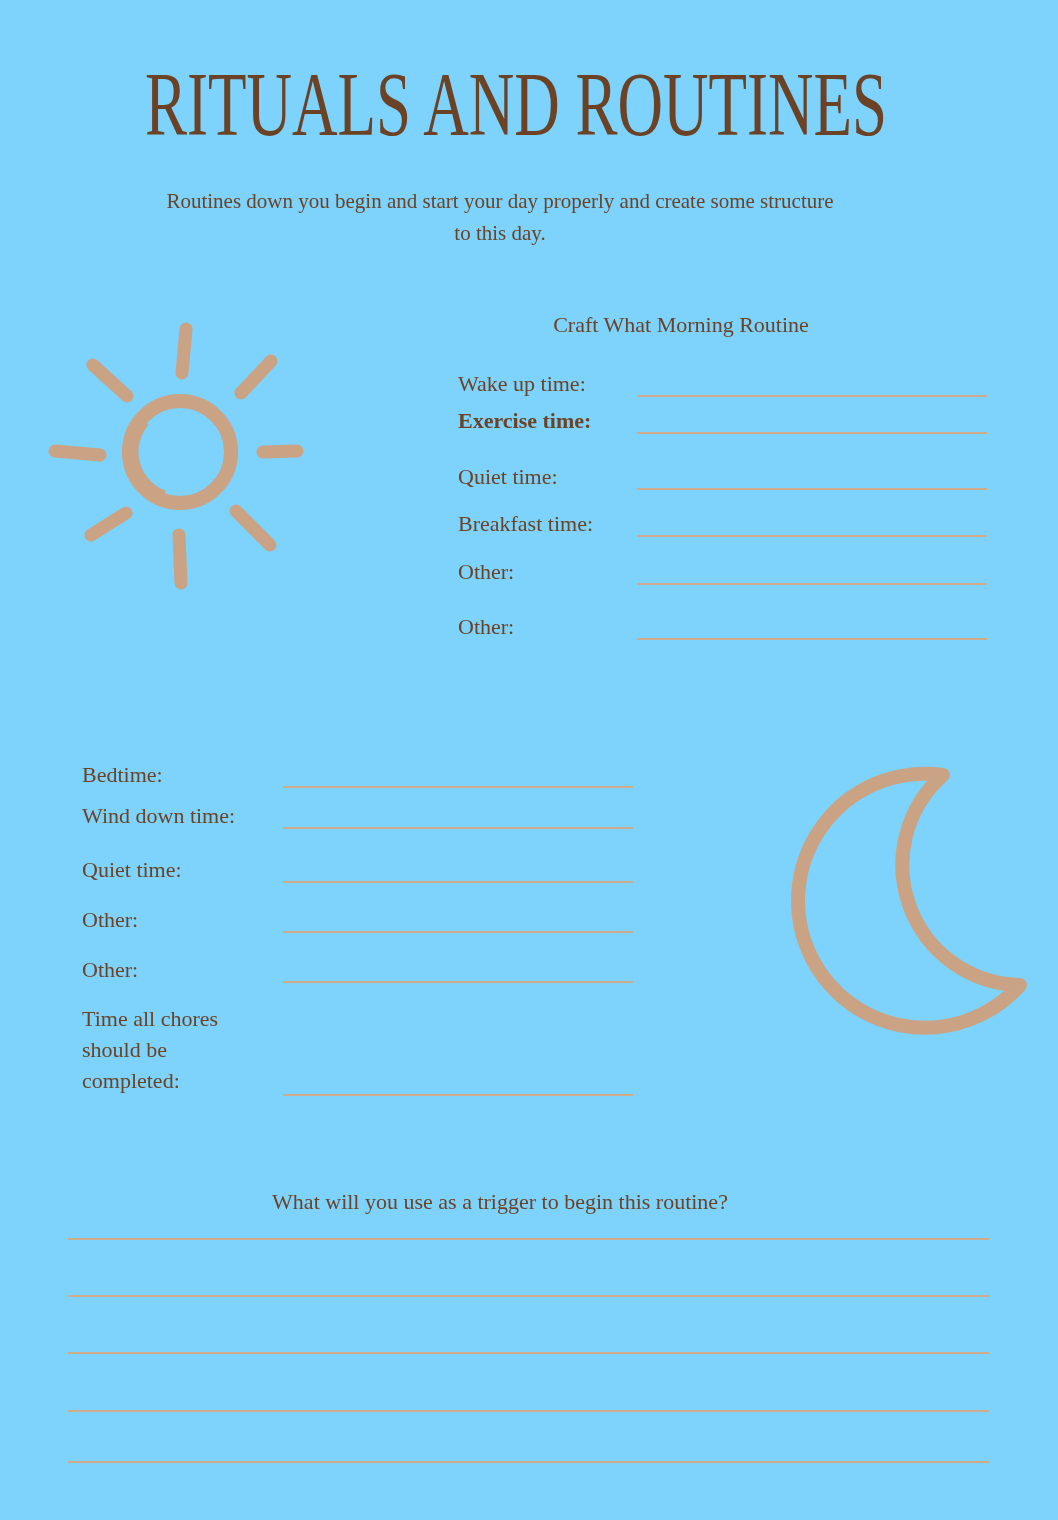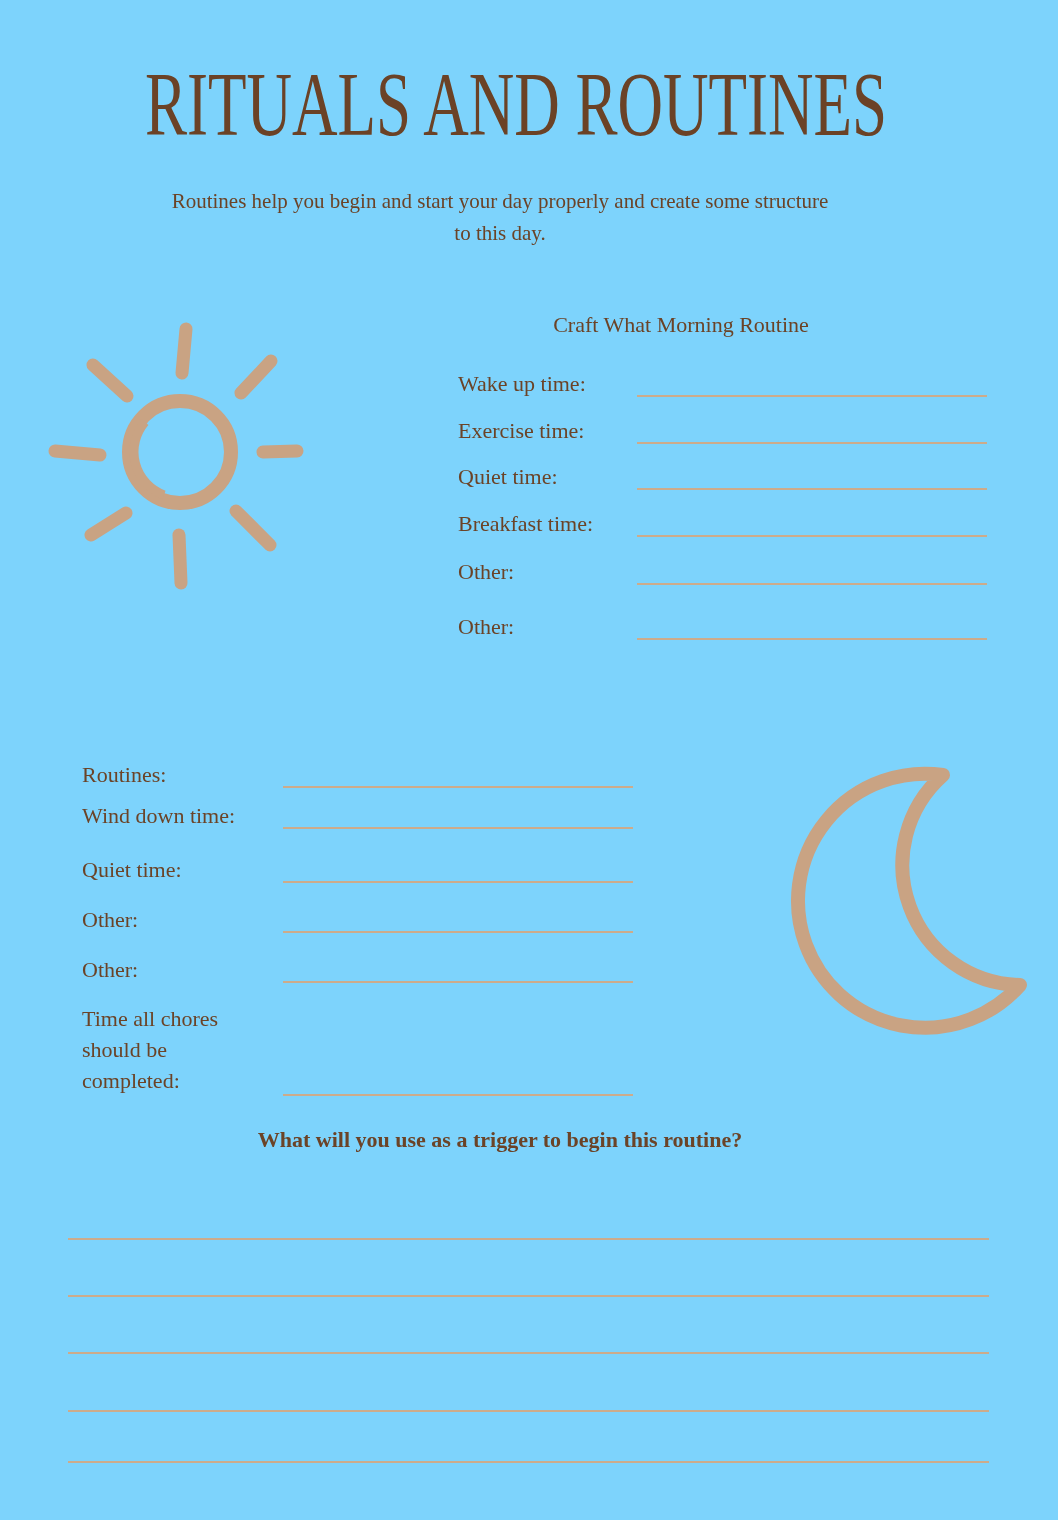--- a/index.html
+++ b/index.html
@@ -74,48 +74,47 @@
     line-height: 31px;
     color: #6b4327;
   }
   .rule-abs {
     position: absolute;
     border-bottom: 2px solid #cdab8b;
     height: 2px;
   }
 
   .question {
-    top: 1126px;
+    top: 1188px;
     left: 0;
     right: 58px;
     text-align: center;
     font-size: 22px;
     line-height: 28px;
     color: #6b4327;
-    font-weight: bold;
   }
 
   .answer-line {
     position: absolute;
     left: 68px;
     width: 921px;
     height: 2px;
     border-bottom: 2px solid #cdab8b;
   }
 
   svg .stroke-tan { stroke: #c9a383; fill: none; }
 </style>
 </head>
 <body>
 
 <div class="page">
 
   <h1 class="abs title">RITUALS AND ROUTINES</h1>
 
-  <p class="abs subtitle"><span>Routines help you begin and start your day properly and create some structure</span><br><span>to this day.</span></p>
+  <p class="abs subtitle"><span>Routines down you begin and start your day properly and create some structure</span><br><span>to this day.</span></p>
 
   <svg class="abs" style="top:310px; left:40px;" width="270" height="290" viewBox="40 310 270 290" aria-hidden="true">
     <circle class="stroke-tan" cx="180" cy="452" r="51" stroke-width="14"></circle>
     <path class="stroke-tan" d="M 145 422 A 46 46 0 0 0 164 495" stroke-width="9"></path>
     <g class="stroke-tan" stroke-width="13" stroke-linecap="round">
       <line x1="186" y1="329" x2="182" y2="373"></line>
       <line x1="271" y1="361" x2="241" y2="393"></line>
       <line x1="263" y1="452" x2="297" y2="451"></line>
       <line x1="236" y1="511" x2="270" y2="545"></line>
       <line x1="179" y1="535" x2="181" y2="583"></line>
@@ -124,21 +123,21 @@
       <line x1="93" y1="365" x2="127" y2="396"></line>
     </g>
   </svg>
 
   <div class="abs section-heading" style="top:311px; left:531px; width:300px;">Craft What Morning Routine</div>
 
   <div class="field-row" style="top:367px; left:458px; width:529px;">
     <span class="label">Wake up time:</span>
     <span class="fill-line morning"></span>
   </div>
-  <div class="field-row" style="top:414px; left:458px; width:529px;">
+  <div class="field-row" style="top:404px; left:458px; width:529px;font-weight:bold;">
     <span class="label">Exercise time:</span>
     <span class="fill-line morning"></span>
   </div>
   <div class="field-row" style="top:460px; left:458px; width:529px;">
     <span class="label">Quiet time:</span>
     <span class="fill-line morning"></span>
   </div>
   <div class="field-row" style="top:507px; left:458px; width:529px;">
     <span class="label">Breakfast time:</span>
     <span class="fill-line morning"></span>
@@ -147,21 +146,21 @@
     <span class="label">Other:</span>
     <span class="fill-line morning"></span>
   </div>
   <div class="field-row" style="top:610px; left:458px; width:529px;">
     <span class="label">Other:</span>
     <span class="fill-line morning"></span>
   </div>
 
 
   <div class="field-row" style="top:758px; left:82px; width:551px;">
-    <span class="label">Routines:</span>
+    <span class="label">Bedtime:</span>
     <span class="fill-line evening"></span>
   </div>
   <div class="field-row" style="top:777px; left:82px; width:551px;margin-top:22px;">
     <span class="label">Wind down time:</span>
     <span class="fill-line evening"></span>
   </div>
   <div class="field-row" style="top:853px; left:82px; width:551px;">
     <span class="label">Quiet time:</span>
     <span class="fill-line evening"></span>
   </div>

